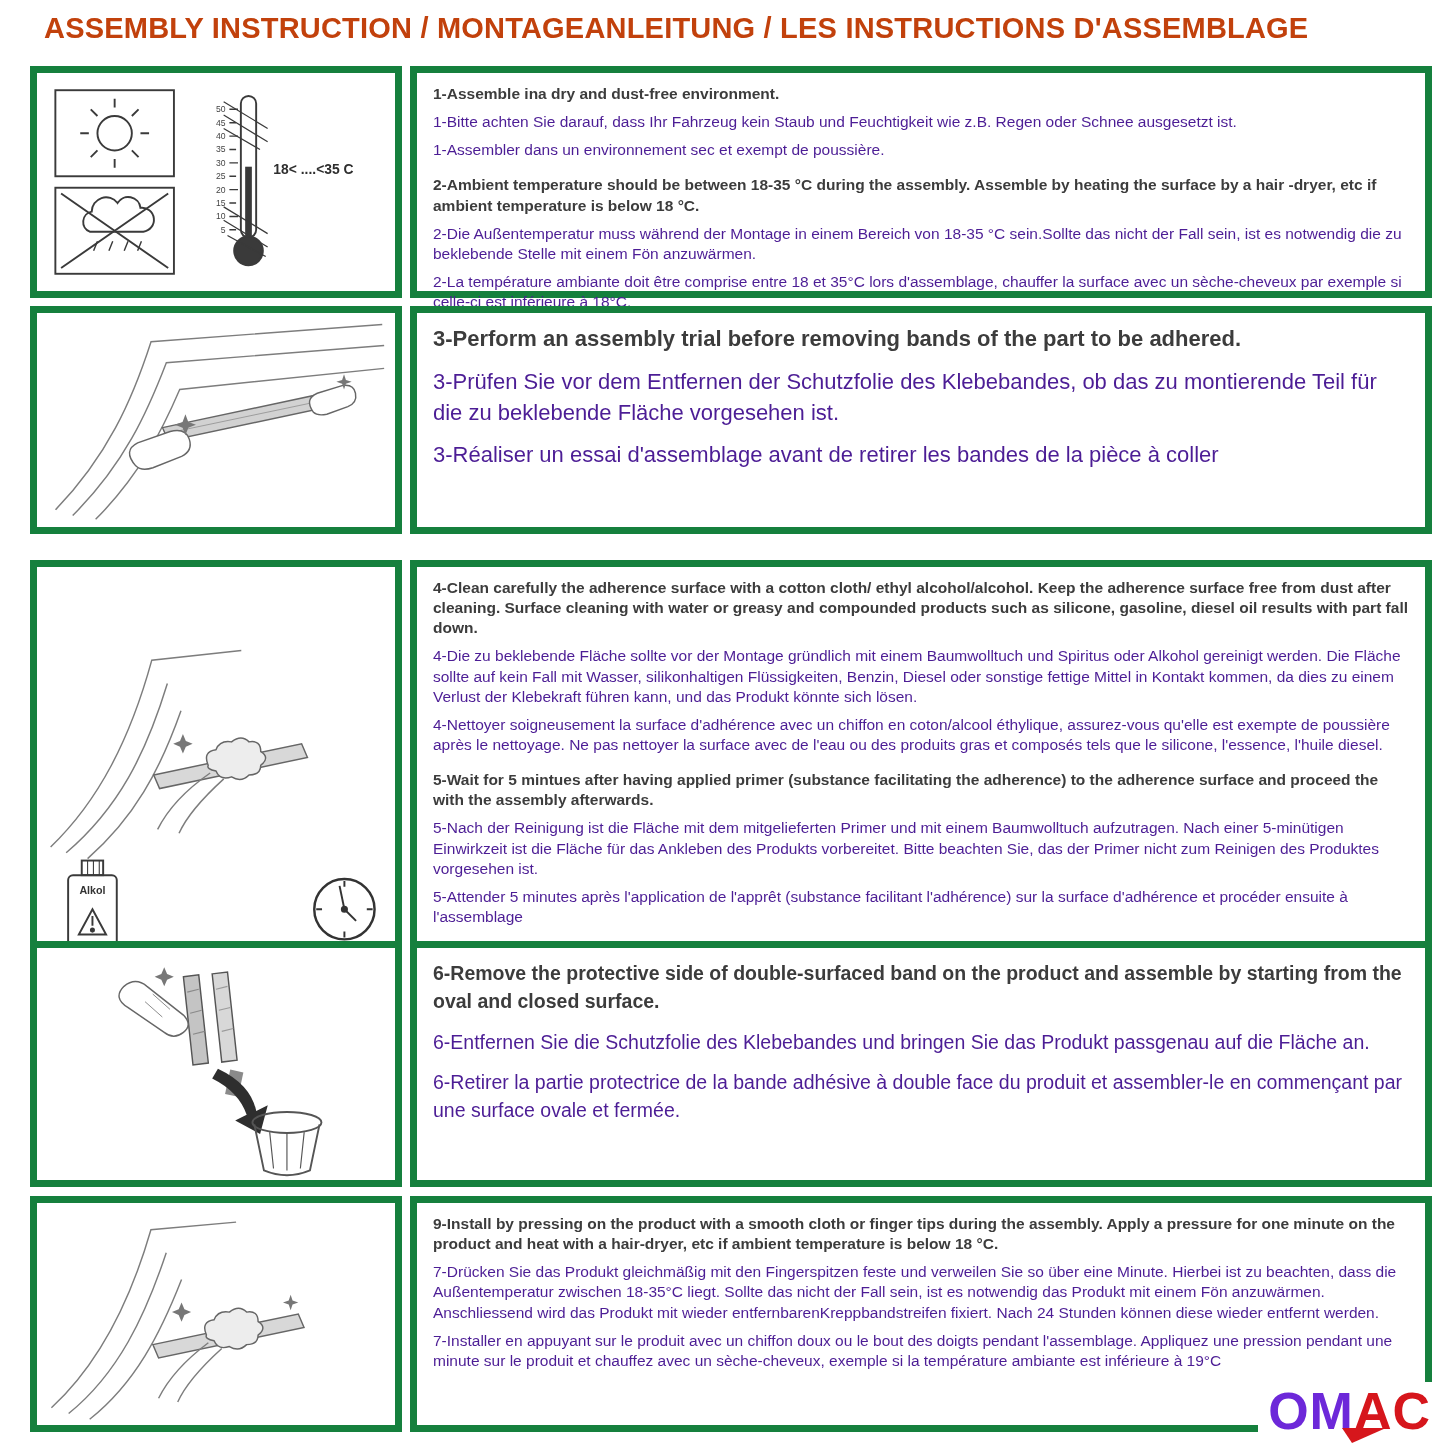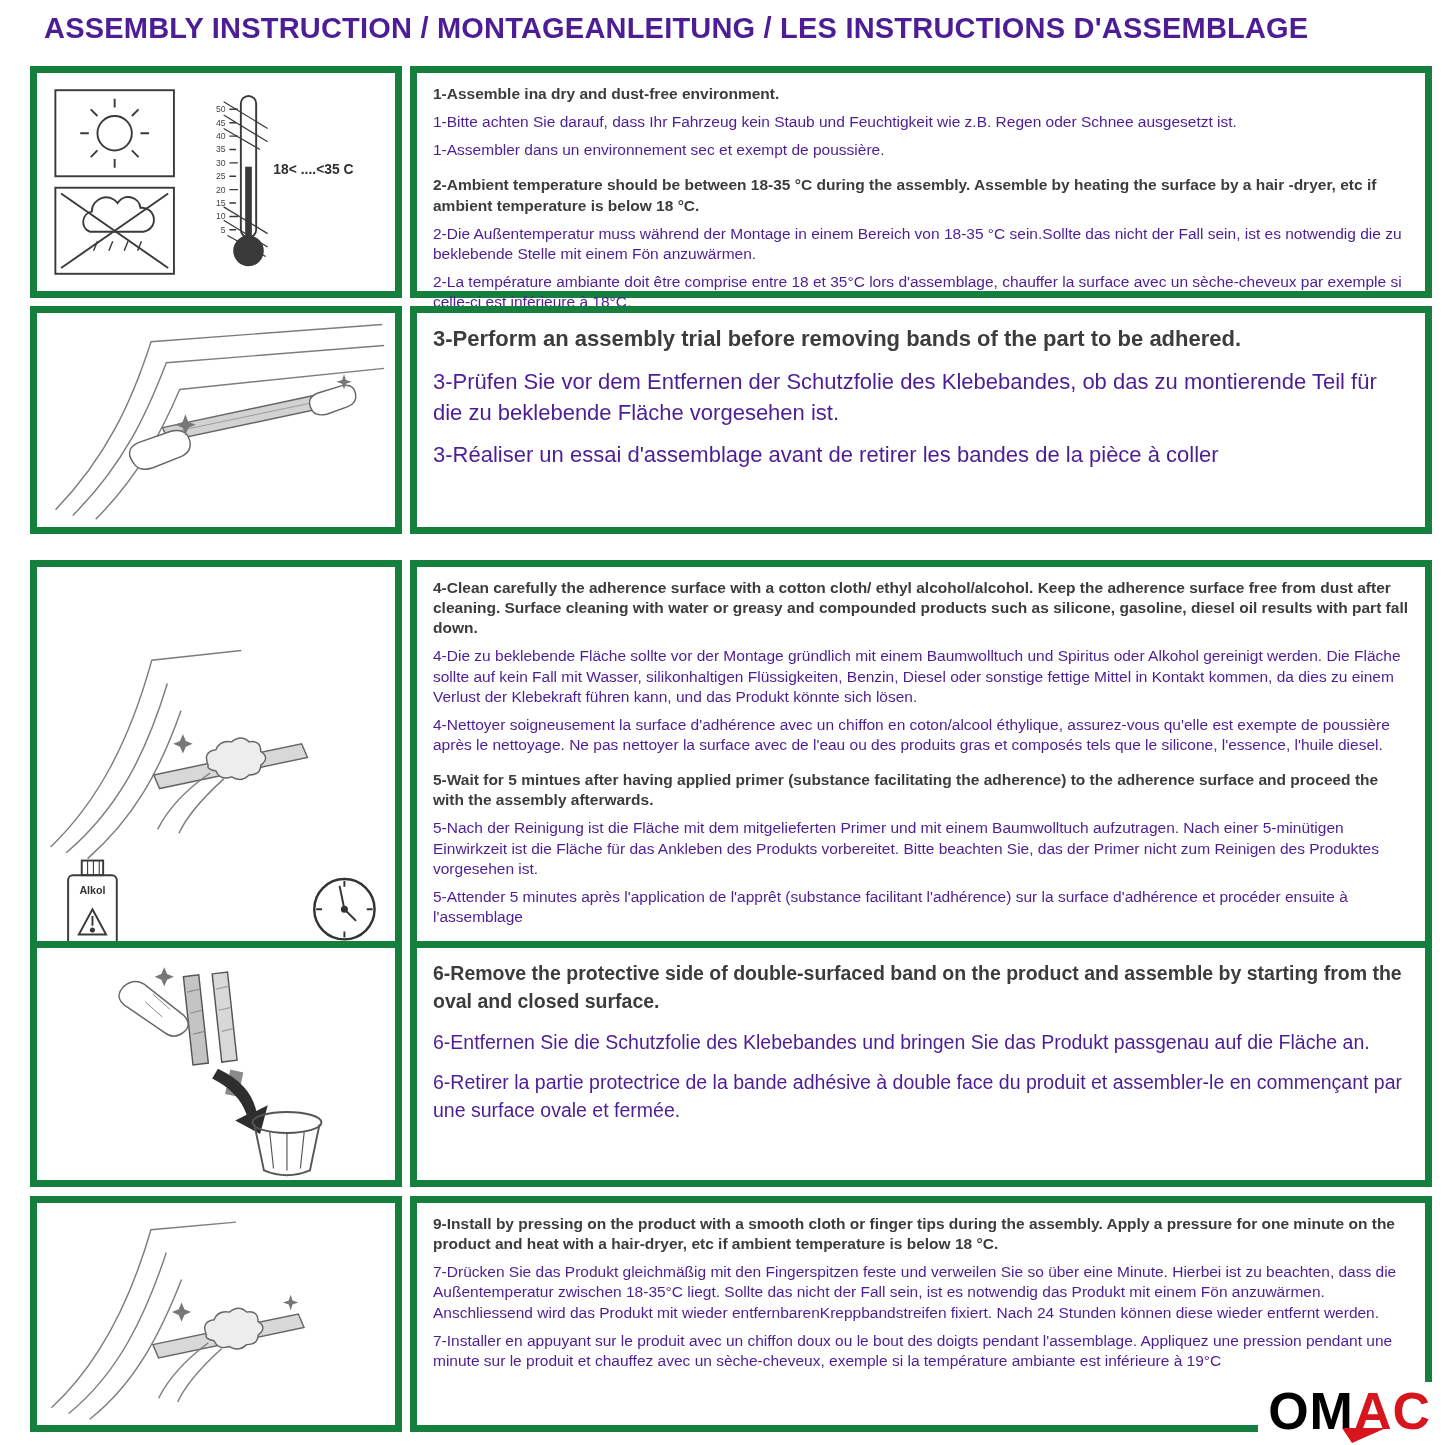--- a/index.html
+++ b/index.html
@@ -1,38 +1,38 @@
 <!DOCTYPE html>
 <html><head>
 <meta charset="utf-8">
 <style>
   *{box-sizing:border-box;margin:0;padding:0}
   html,body{background:#ffffff}
   body{font-family:"Liberation Sans","DejaVu Sans",sans-serif}
   .page{position:relative;width:1445px;height:1445px;background:#fff;overflow:hidden}
-  .page-title{position:absolute;top:12px;left:44px;font-size:29px;font-weight:800;color:#4c1d95;letter-spacing:.2px;white-space:nowrap}
+  .page-title{position:absolute;top:12px;left:44px;font-size:29px;font-weight:800;color:#c2410c;letter-spacing:.2px;white-space:nowrap}
   .box{position:absolute;border:7px solid #15803d;background:#fff}
   .illus{left:30px;width:372px;overflow:hidden}
   .textbox{left:410px;width:1022px;padding:11px 16px 8px}
   .r1{top:66px;height:232px}
   .r2{top:306px;height:228px}
   .r3{top:560px;height:498px}
   .r4{top:941px;height:246px}
   .r5{top:1196px;height:236px}
   .center{display:flex;flex-direction:column;justify-content:flex-start}
   .t-s{font-size:15.5px;line-height:1.3}
   .t-l{font-size:22px;line-height:1.4}
   .t-m{font-size:19.5px;line-height:1.45}
   .pb{font-weight:700;color:#3c3c3c;margin:0 0 2px}
   .pn{font-weight:400;color:#4c1d95;margin:8px 0 2px}
   .t-l .pb,.t-l .pn,.t-m .pb,.t-m .pn{margin-bottom:4px}
   .gap{margin-top:15px}
   .illus svg{display:block;width:100%;height:100%}
   .logo{position:absolute;right:10px;bottom:0;background:#fff;padding:6px 4px 10px 10px;font-size:52px;font-weight:800;letter-spacing:1px;line-height:.9;white-space:nowrap}
-  .logo-om{color:#000000}
+  .logo-om{color:#6d28d9}
   .logo-ac{color:#d6161c}
   .logo-tri{position:absolute;left:84px;bottom:2px}
 </style>
 </head>
 <body>
 
 <div class="page">
 
   <div class="page-title">ASSEMBLY INSTRUCTION / MONTAGEANLEITUNG / LES INSTRUCTIONS D'ASSEMBLAGE</div>
 

